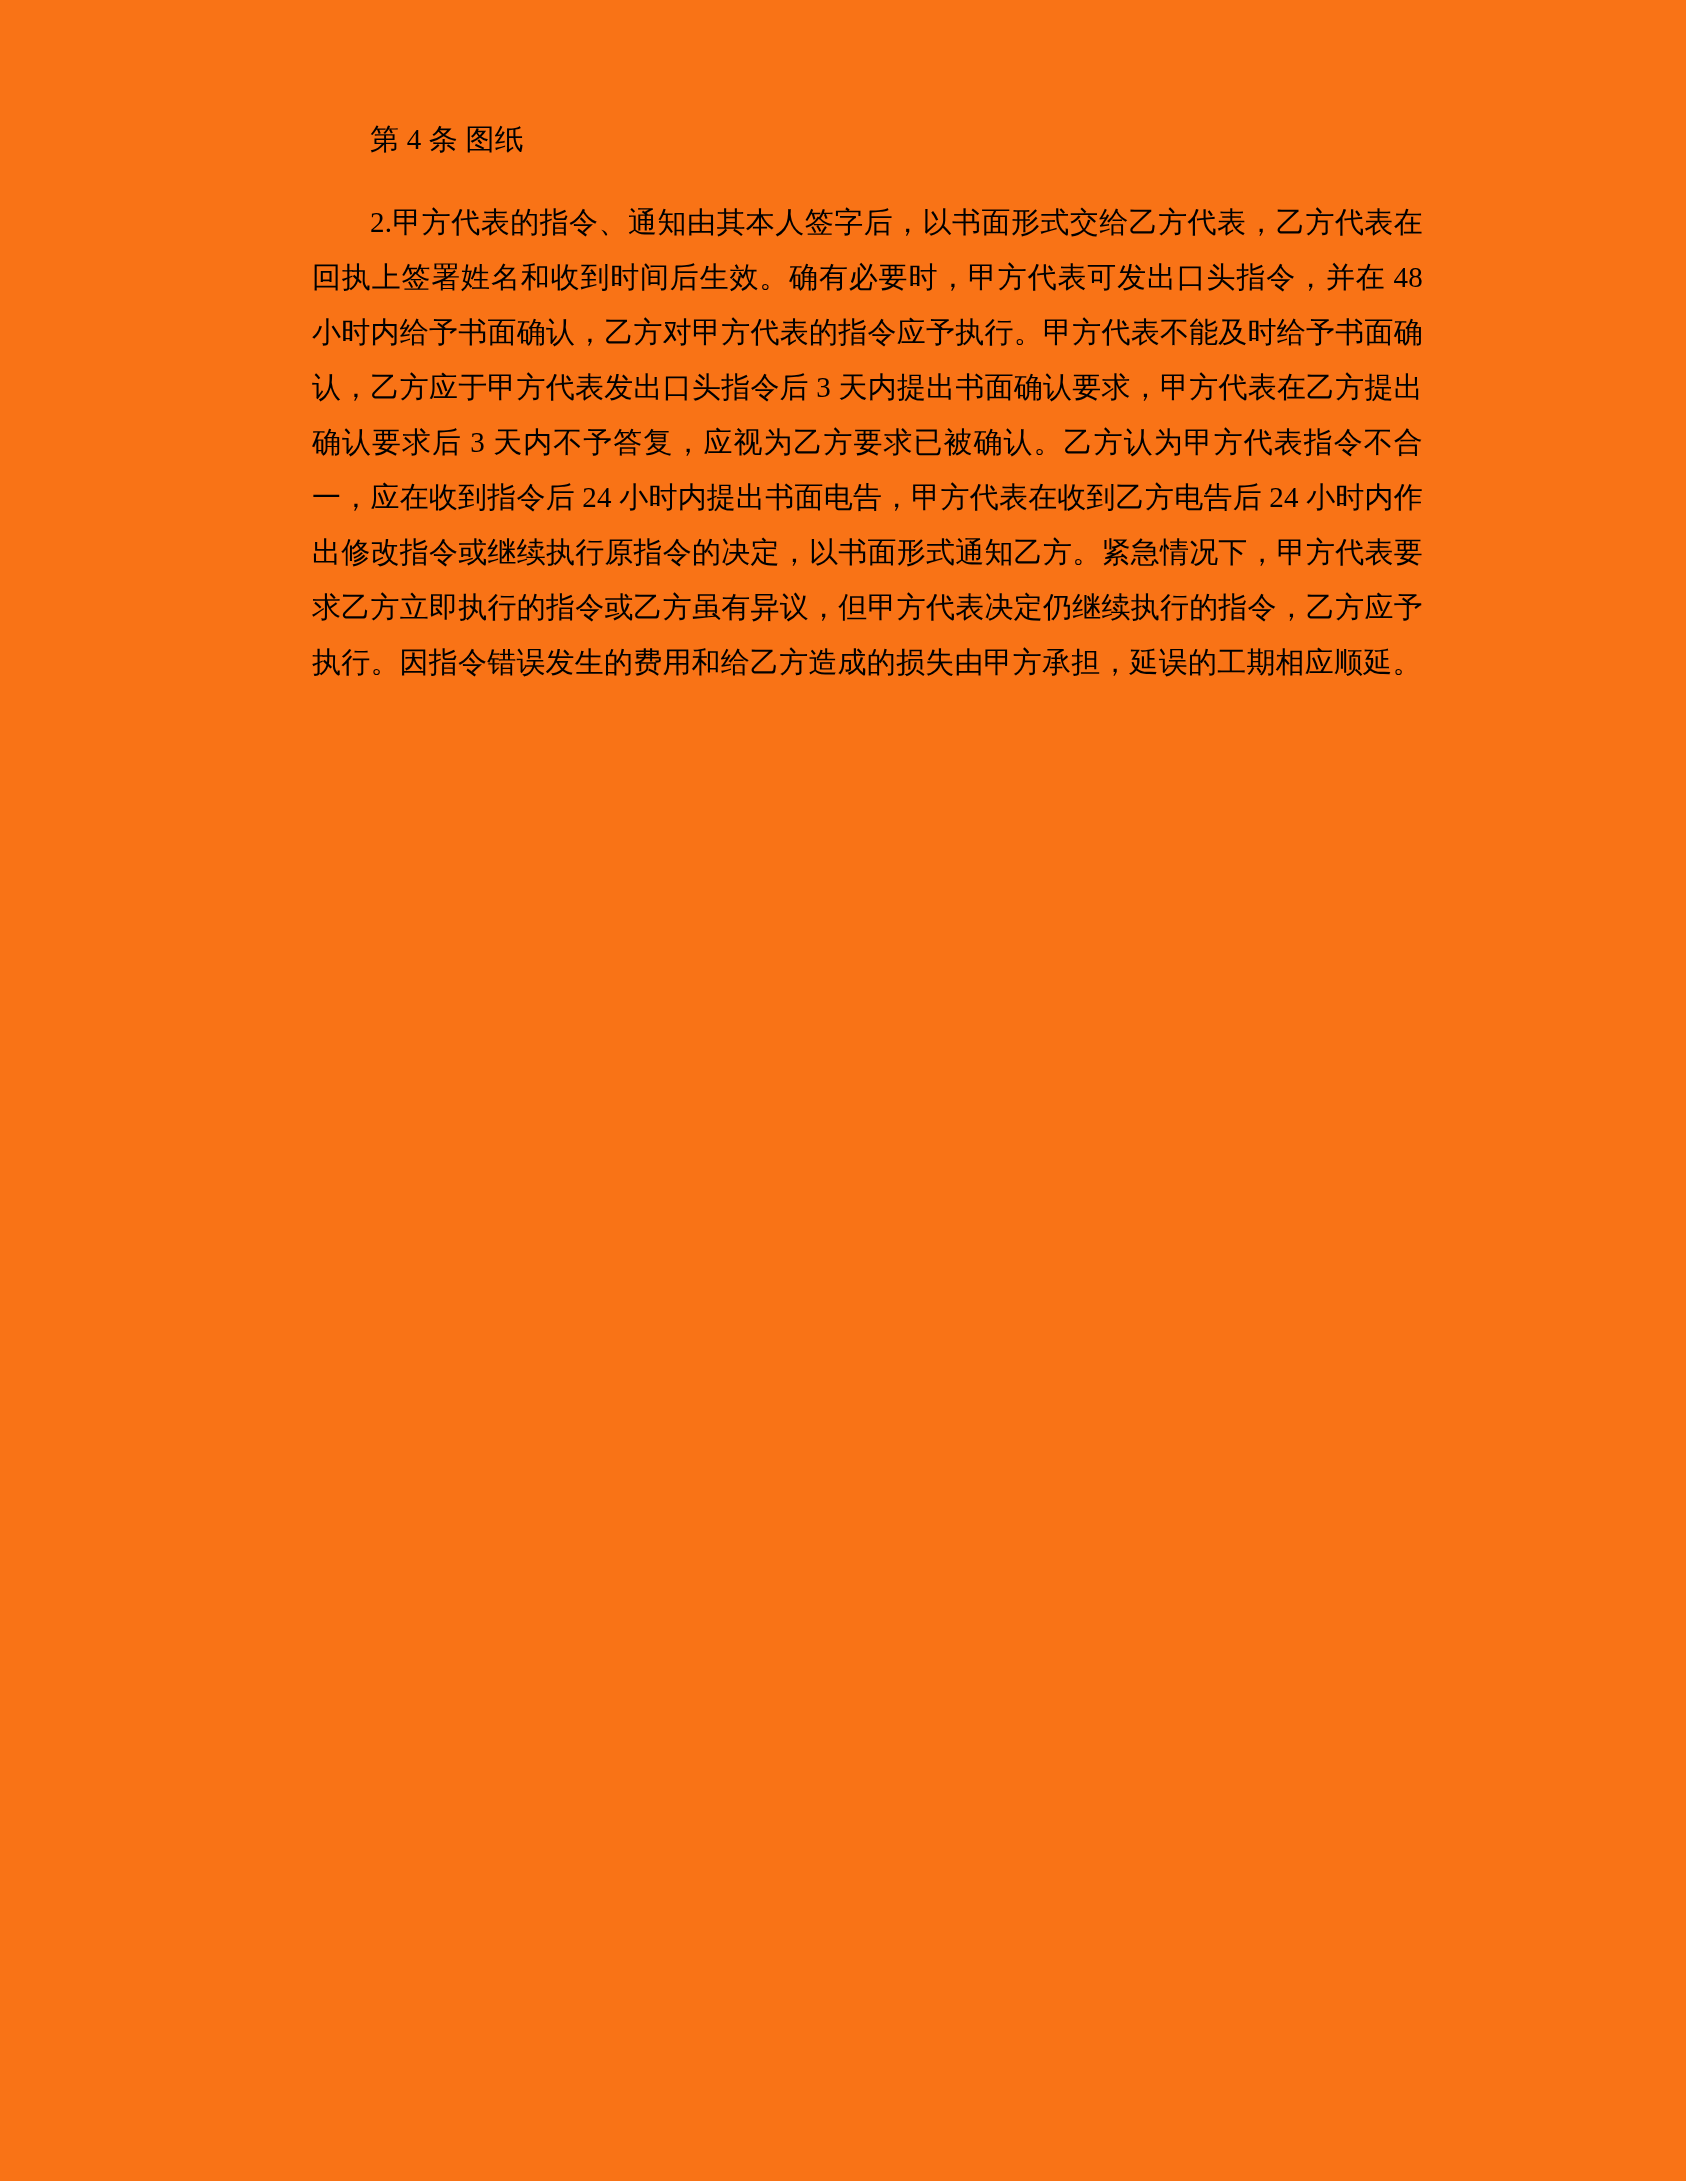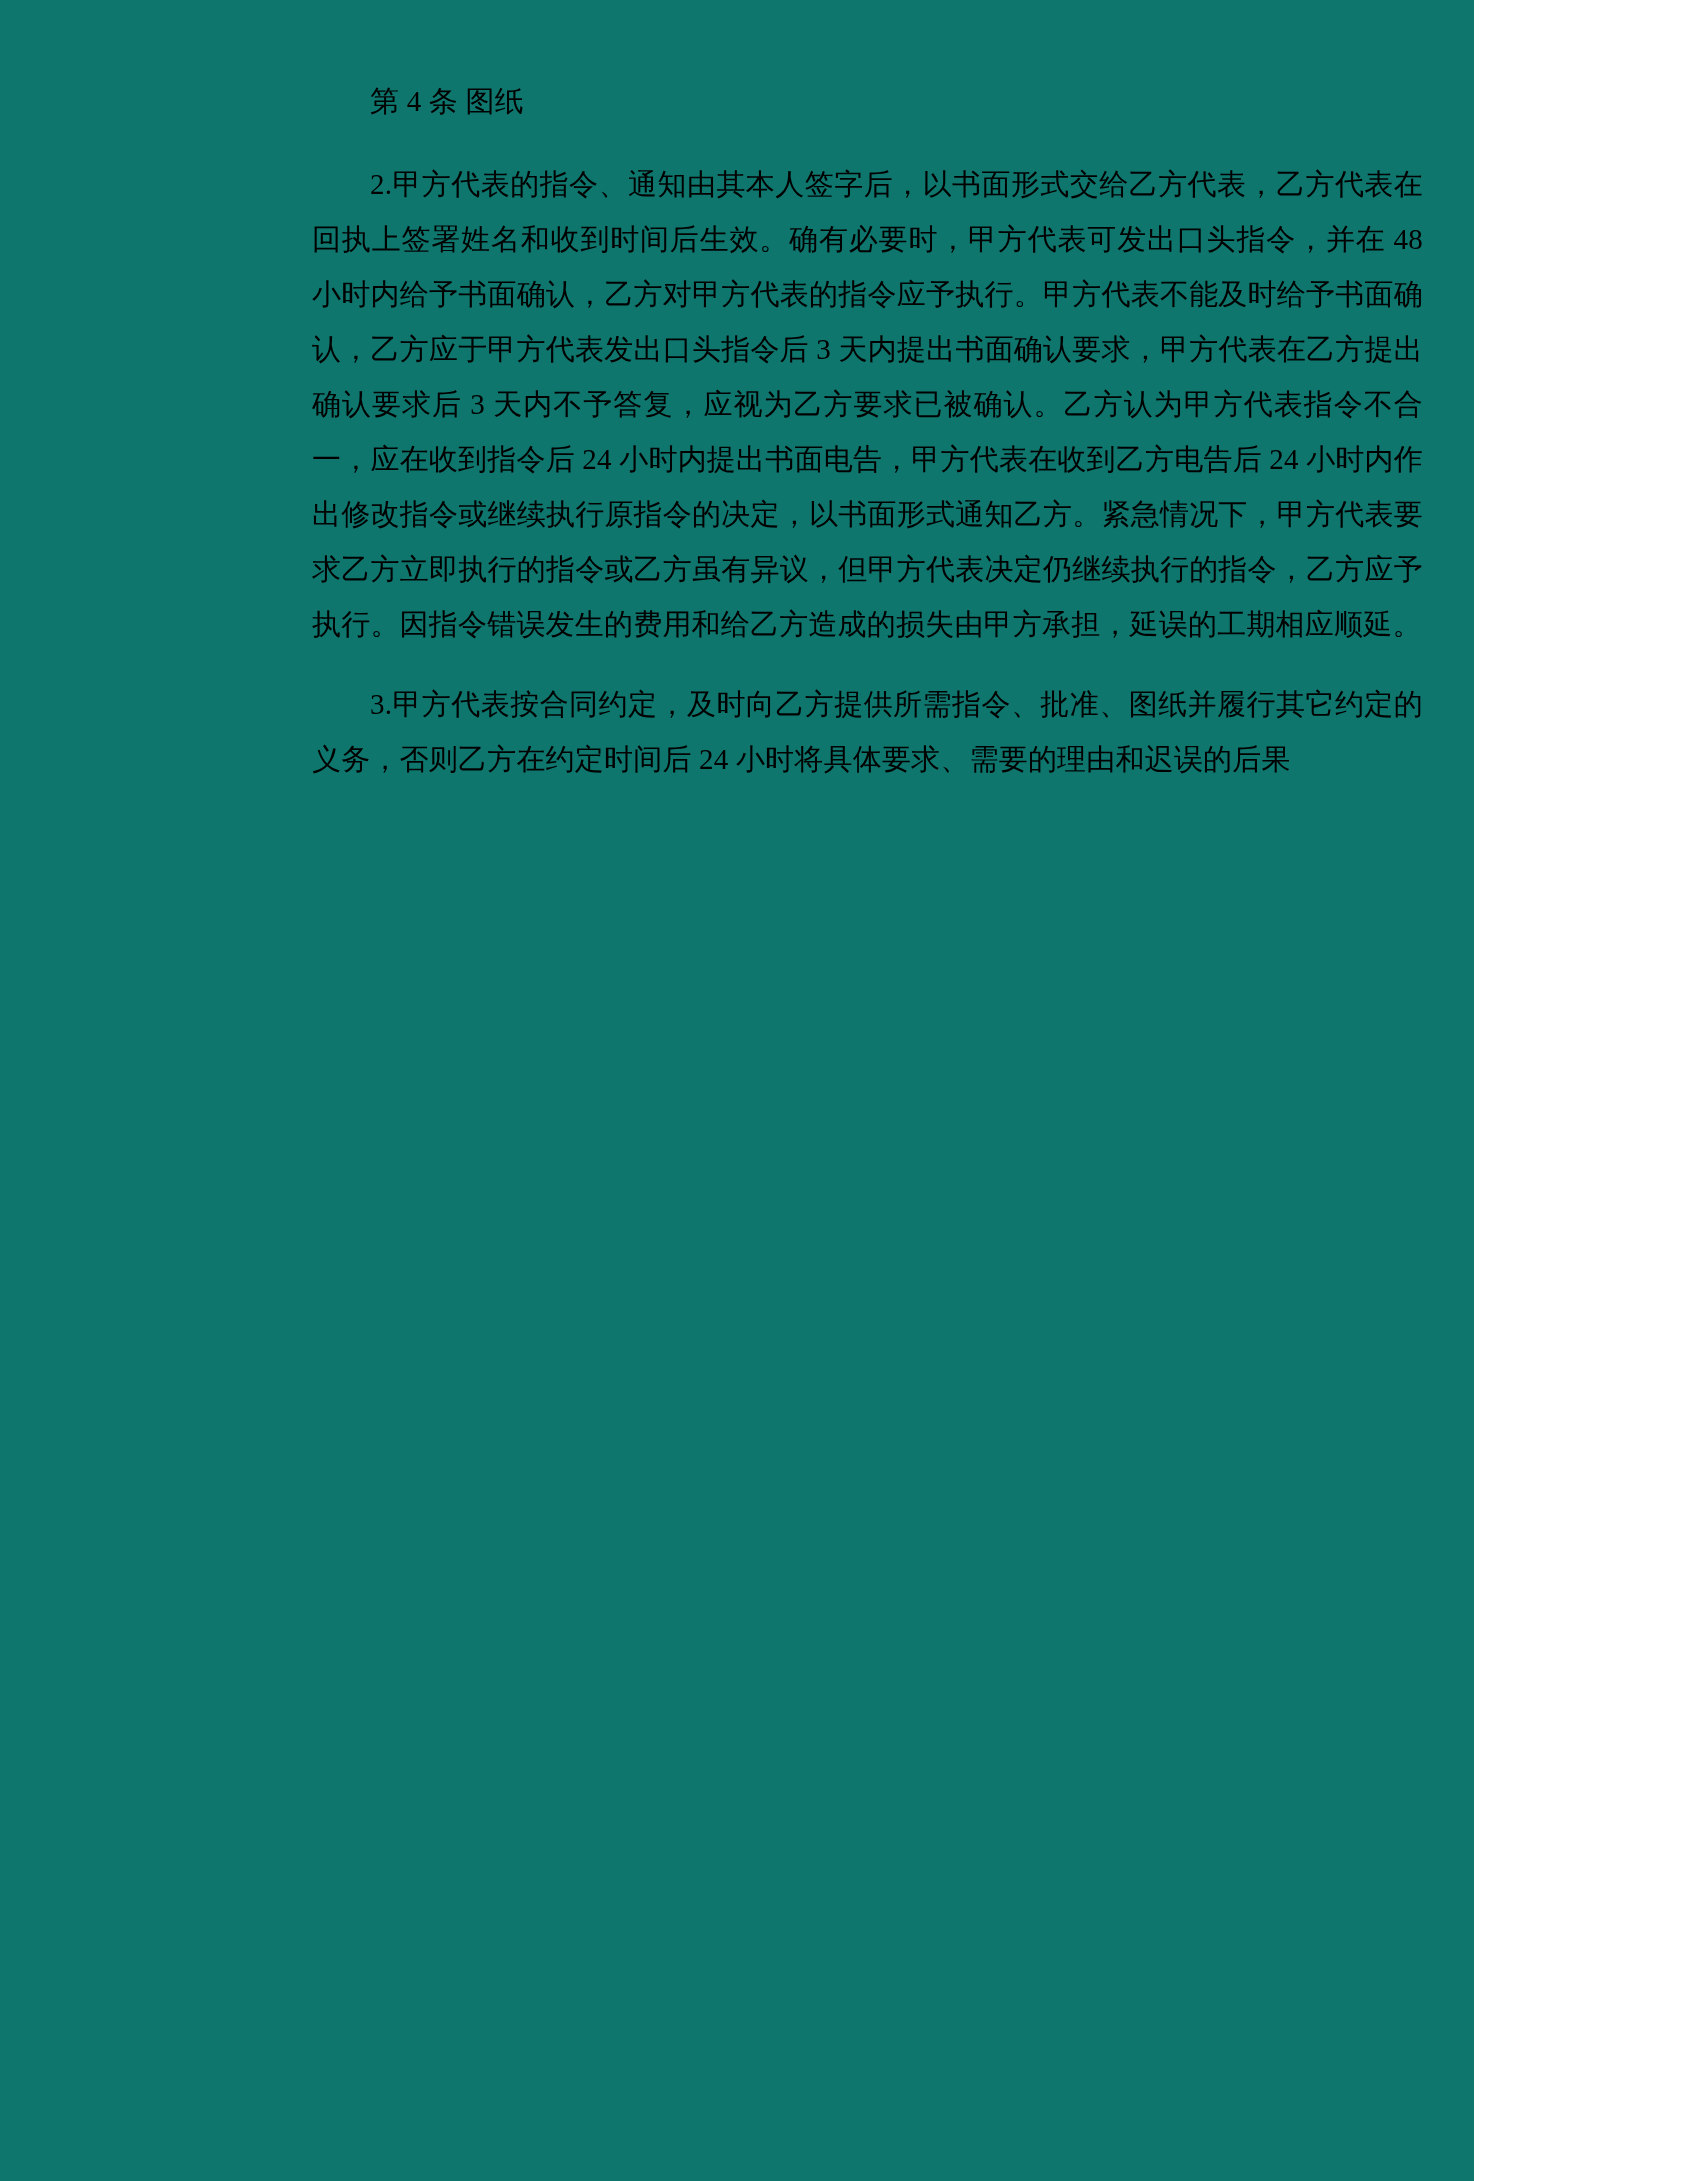--- a/index.html
+++ b/index.html
@@ -9,24 +9,24 @@
   }
   body {
     width: 1686px;
     height: 2182px;
     font-family: "Liberation Serif", "DejaVu Serif", serif;
     color: #000000;
     overflow: hidden;
   }
   .page {
     box-sizing: border-box;
-    width: 1474px;
+    width: 1686px;
     height: 2182px;
-    padding: 74px 225px 110px 312px;
-    background: #0f766e;
+    padding: 112px 225px 110px 312px;
+    background: #f97316;
   }
   .doc-body {
     width: 1111px;
   }
   .para {
     font-size: 29px;
     line-height: 55px;
     text-align: justify;
     text-justify: inter-ideograph;
     margin: 0 0 25px 0;
@@ -38,16 +38,15 @@
     margin-bottom: 27.5px;
   }
 </style>
 </head>
 <body>
 
 <div class="page">
   <div class="doc-body">
     <p class="para heading">第 4 条 图纸</p>
     <p class="para">2.甲方代表的指令、通知由其本人签字后，以书面形式交给乙方代表，乙方代表在回执上签署姓名和收到时间后生效。确有必要时，甲方代表可发出口头指令，并在 48 小时内给予书面确认，乙方对甲方代表的指令应予执行。甲方代表不能及时给予书面确认，乙方应于甲方代表发出口头指令后 3 天内提出书面确认要求，甲方代表在乙方提出确认要求后 3 天内不予答复，应视为乙方要求已被确认。乙方认为甲方代表指令不合一，应在收到指令后 24 小时内提出书面电告，甲方代表在收到乙方电告后 24 小时内作出修改指令或继续执行原指令的决定，以书面形式通知乙方。紧急情况下，甲方代表要求乙方立即执行的指令或乙方虽有异议，但甲方代表决定仍继续执行的指令，乙方应予执行。因指令错误发生的费用和给乙方造成的损失由甲方承担，延误的工期相应顺延。</p>
-    <p class="para">3.甲方代表按合同约定，及时向乙方提供所需指令、批准、图纸并履行其它约定的义务，否则乙方在约定时间后 24 小时将具体要求、需要的理由和迟误的后果</p>
   </div>
 </div>
 
 
 </body></html>

